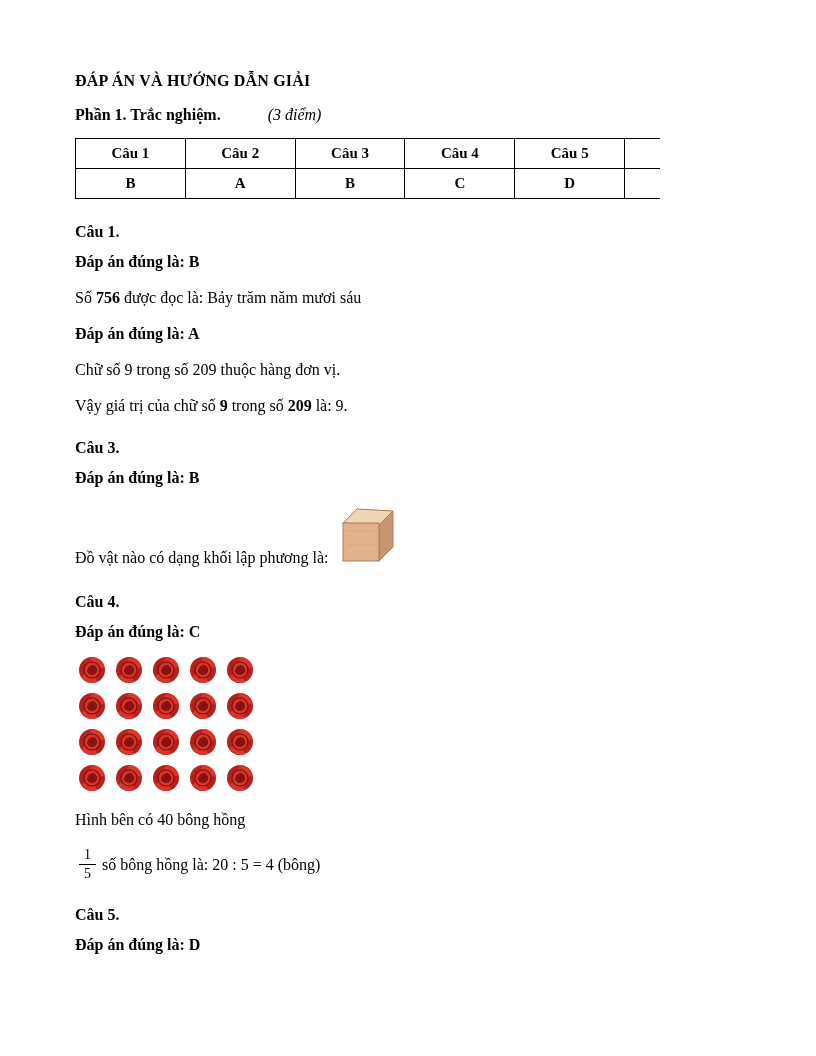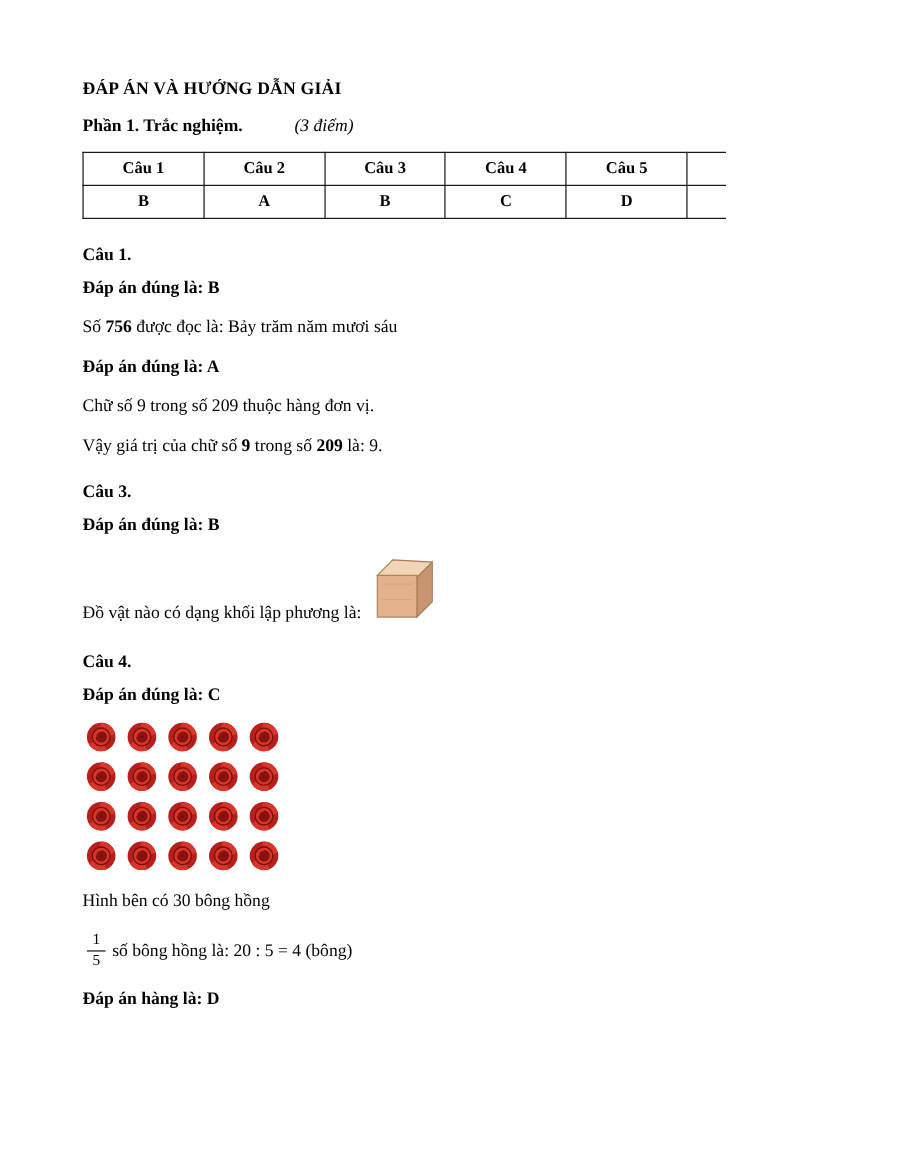--- a/index.html
+++ b/index.html
@@ -356,25 +356,26 @@
           <path d="M15 2 A13 13 0 0 1 27.5 12 L 23 14 A9 9 0 0 0 13 6 Z" fill="#d8362b"></path>
           <path d="M4 22 A13 13 0 0 0 20 27 L 18 22 A8 8 0 0 1 8 19 Z" fill="#d8362b"></path>
           <circle cx="15" cy="15" r="8" fill="#d8362b"></circle>
           <circle cx="15" cy="15" r="8" fill="none" stroke="#7a100d" stroke-width="1.2"></circle>
           <circle cx="15" cy="15" r="4.5" fill="#8c1310"></circle>
           <path d="M15 10.5 A4.5 4.5 0 1 1 10.5 15" fill="none" stroke="#7a100d" stroke-width="1.2"></path>
           <circle cx="15" cy="15" r="1.6" fill="#7a100d"></circle>
         </svg></div>
     </div>
 
-  <p class="body-line">Hình bên có 30 bông hồng</p>
+  <p class="body-line">Hình bên có 40 bông hồng</p>
 
   <div class="fraction-line">
     <span class="fraction">
       <span class="num">1</span>
       <span class="den">5</span>
     </span>
     <span> số bông hồng là: 20 : 5 = 4 (bông)</span>
   </div>
 
-  <p class="q-answer">Đáp án hàng là: D</p>
+  <p class="q-heading">Câu 5.</p>
+  <p class="q-answer">Đáp án đúng là: D</p>
 
 </div>
 
 </body></html>

